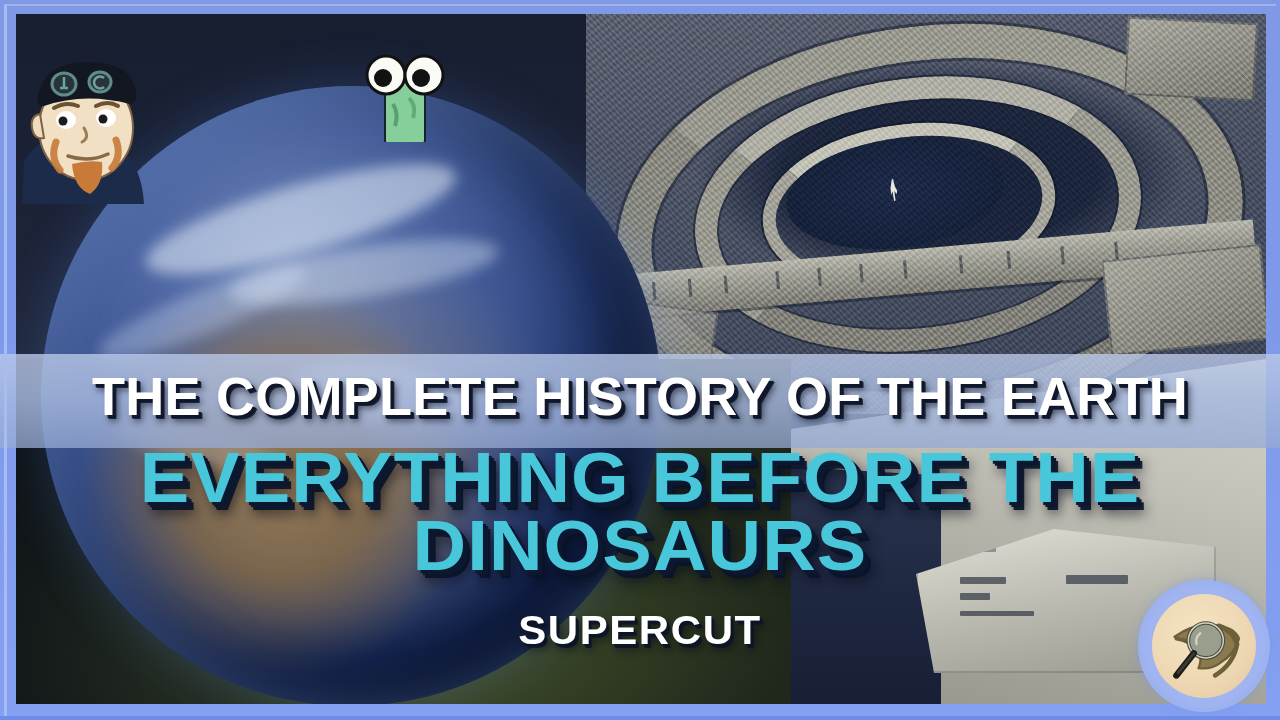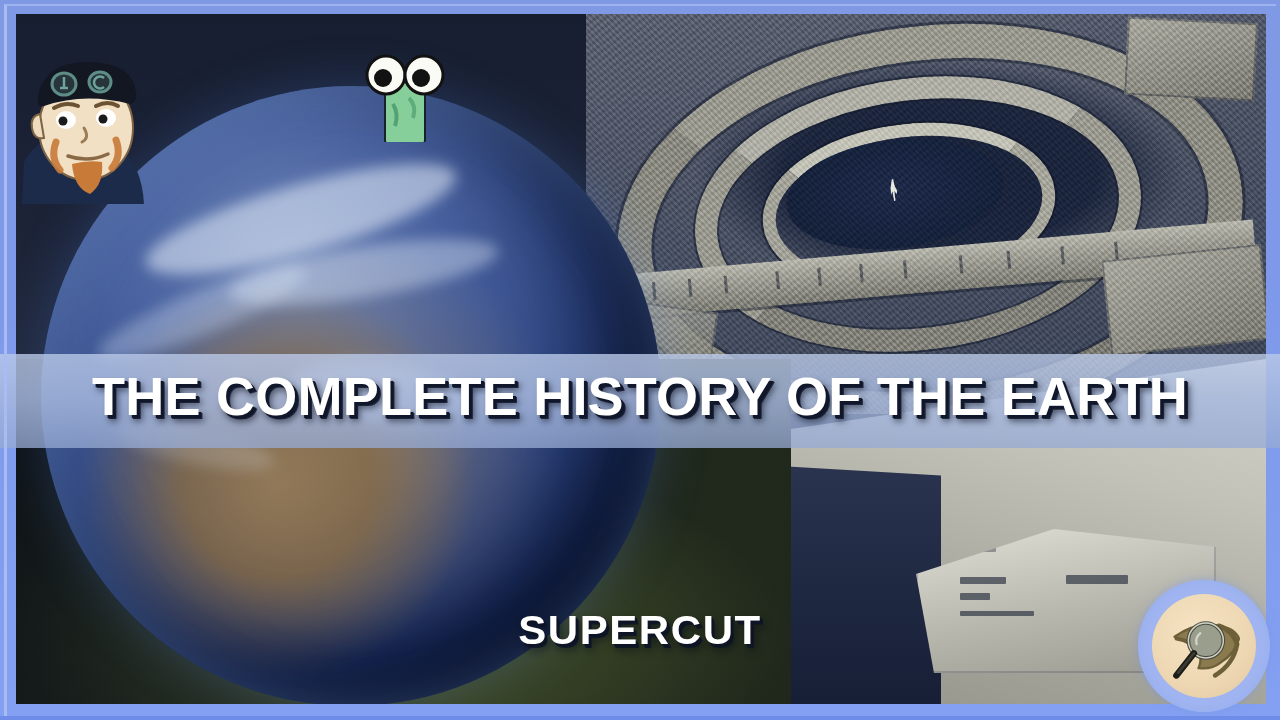--- a/index.html
+++ b/index.html
@@ -432,20 +432,24 @@
       <path d="M56 120 q16 -4 30 -2 q2 22 -12 32 q-16 -6 -18 -30 Z" fill="#c87a38"></path>
       <path d="M40 98 q-6 16 4 28" stroke="#c87a38" stroke-width="7" fill="none" stroke-linecap="round" opacity=".9"></path>
       <path d="M100 96 q6 16 -4 28" stroke="#c87a38" stroke-width="7" fill="none" stroke-linecap="round" opacity=".9"></path>
     </svg>
   </div>
 
   <div id="title-band"></div>
 
   <div id="main-title" class="text-layer">THE COMPLETE HISTORY OF THE EARTH</div>
 
+  <div id="subtitle-wrap" class="text-layer">
+    <div class="subtitle-line" id="subtitle-line-1">EVERYTHING BEFORE THE</div>
+    <div class="subtitle-line" id="subtitle-line-2">DINOSAURS</div>
+  </div>
 
   <div id="supercut" class="text-layer">SUPERCUT</div>
 
   <div id="channel-badge">
     <div class="disc">
       <svg viewBox="0 0 100 100" width="92" height="92">
         <path d="M18 40 q22 -16 48 -12 q18 3 22 14 q-4 16 -20 26 q-10 8 -24 6 q6 -14 -4 -22 q-10 -8 -22 -12 Z" fill="#8a7a4e" stroke="#6d6039" stroke-width="2.5" stroke-linejoin="round"></path>
         <path d="M66 28 q16 6 20 20 q-4 22 -24 34" fill="none" stroke="#6d6039" stroke-width="5" stroke-linecap="round"></path>
         <path d="M20 42 q16 2 26 14" fill="none" stroke="#6d6039" stroke-width="4" stroke-linecap="round"></path>
         <circle cx="52" cy="44" r="19" fill="#9ba08f" stroke="#4b4a40" stroke-width="4" opacity="0.96"></circle>

